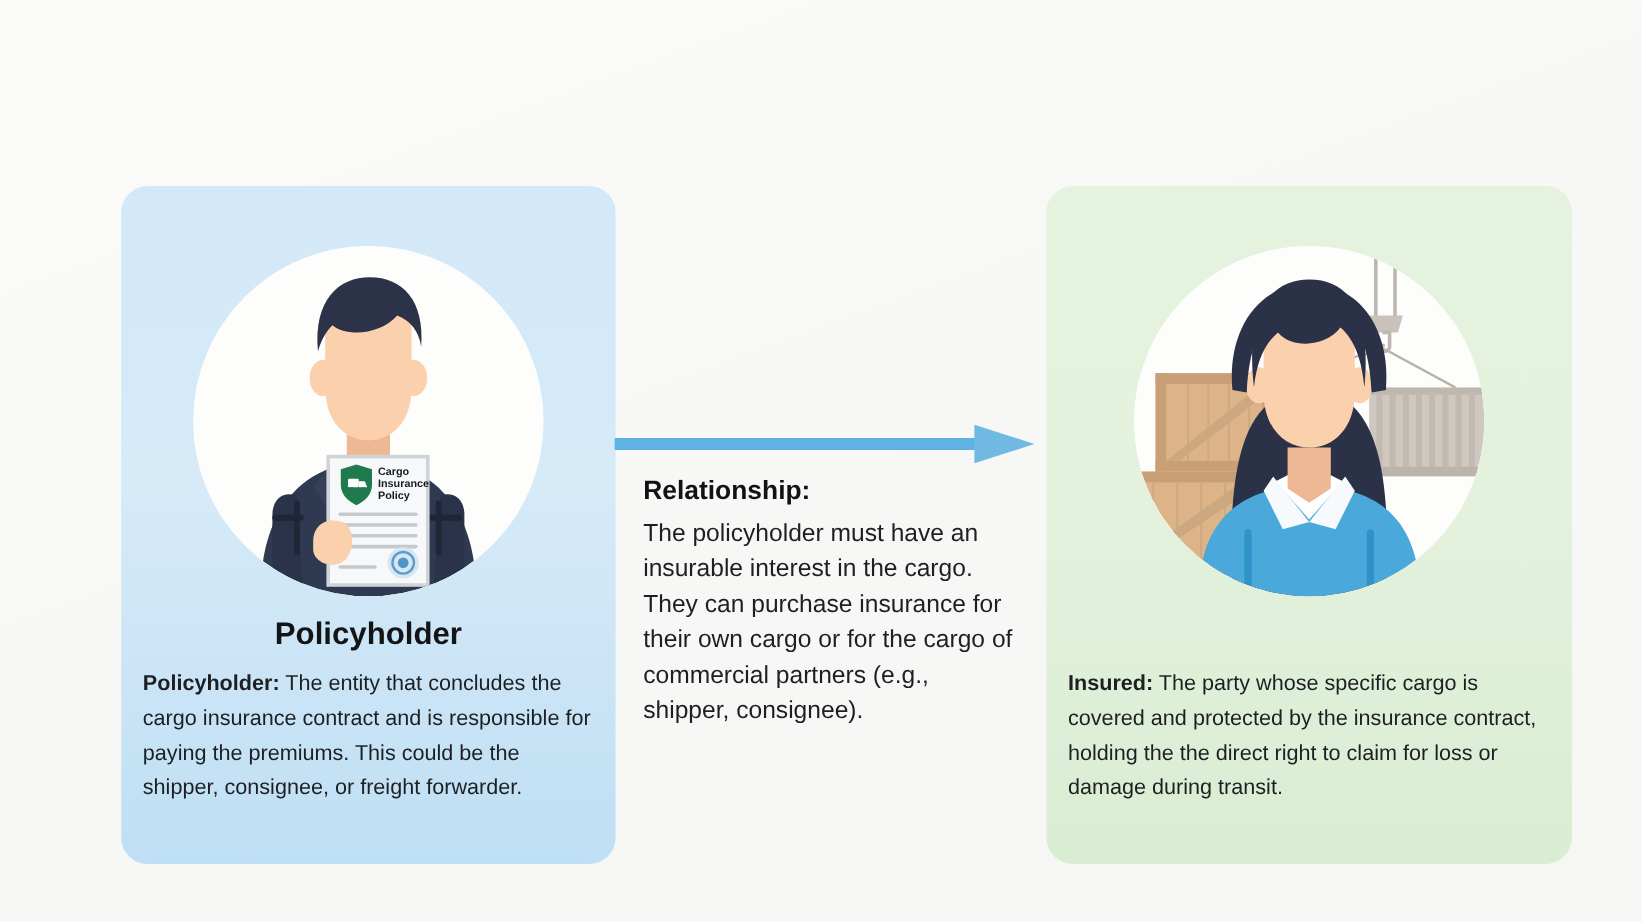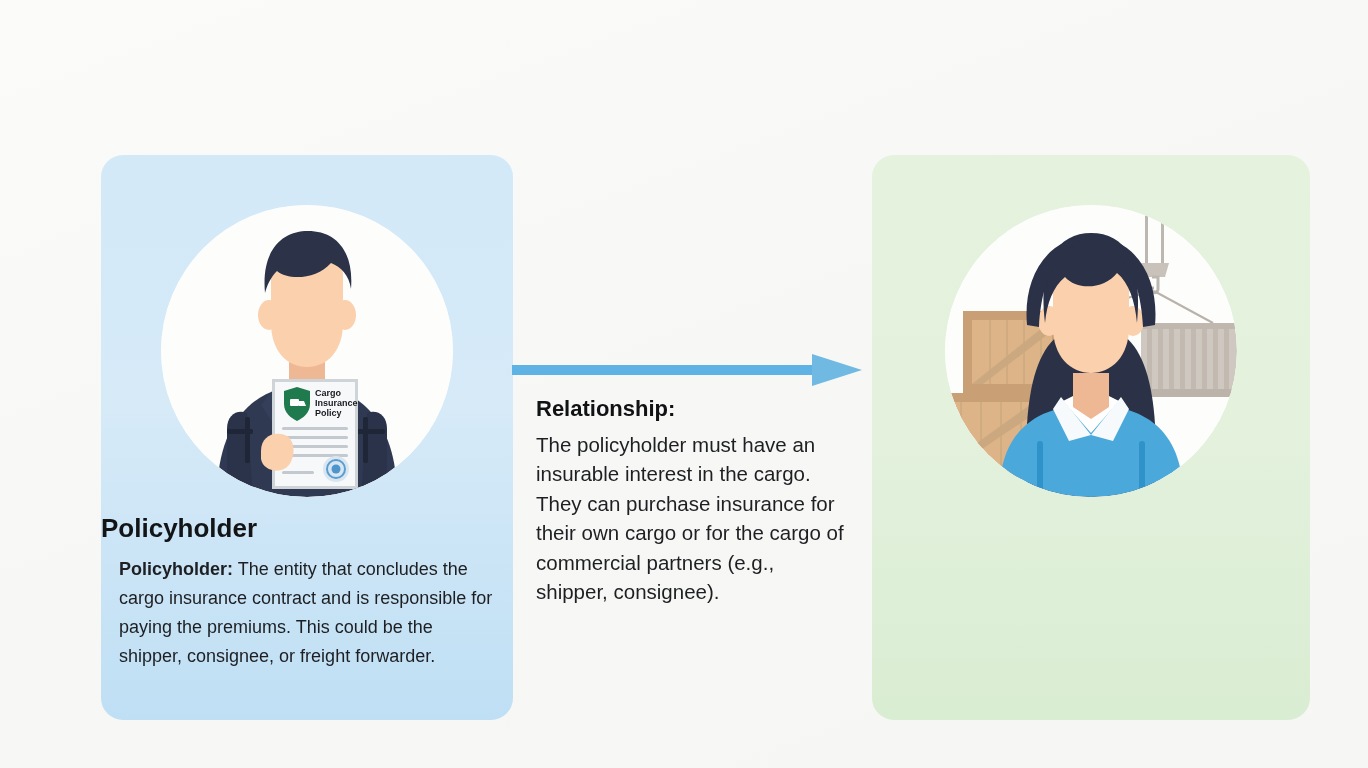--- a/index.html
+++ b/index.html
@@ -66,21 +66,21 @@
     overflow: hidden;
   }
   .portrait svg { display: block; width: 292px; height: 292px; }
 
   
   .card-heading {
     position: absolute;
     left: 0;
     right: 0;
     top: 358px;
-    text-align: left;
+    text-align: center;
     font-size: 26px;
     font-weight: bold;
     color: #131416;
   }
   .card-body {
     position: absolute;
     left: 18px;
     right: 18px;
     top: 400px;
     text-align: left;
@@ -296,15 +296,16 @@
 
           <path d="M108 76 C108 46 128 32 146 32 C164 32 184 46 184 76 L184 122 C184 152 166 168 146 168 C126 168 108 152 108 122 Z" fill="#fbd0ad"></path>
 
           <path d="M100 118 C92 52 116 28 146 28 C178 28 198 52 192 118 C190 96 184 78 172 68 C160 84 132 86 120 72 C108 82 102 98 100 118 Z" fill="#2b3147"></path>
           <path d="M82 120 C78 76 98 34 146 30 C110 46 96 78 94 122 Z" fill="#2b3147"></path>
           <path d="M210 120 C214 76 194 34 146 30 C182 46 196 78 198 122 Z" fill="#2b3147"></path>
         </g>
       </svg>
     </div>
 
+    <div class="card-body"><b>Insured:</b><span> The party whose specific cargo is covered and protected by the insurance contract, holding the the direct right to claim for loss or damage during transit.</span></div>
   </div>
 
 </div>
 
 </body></html>

